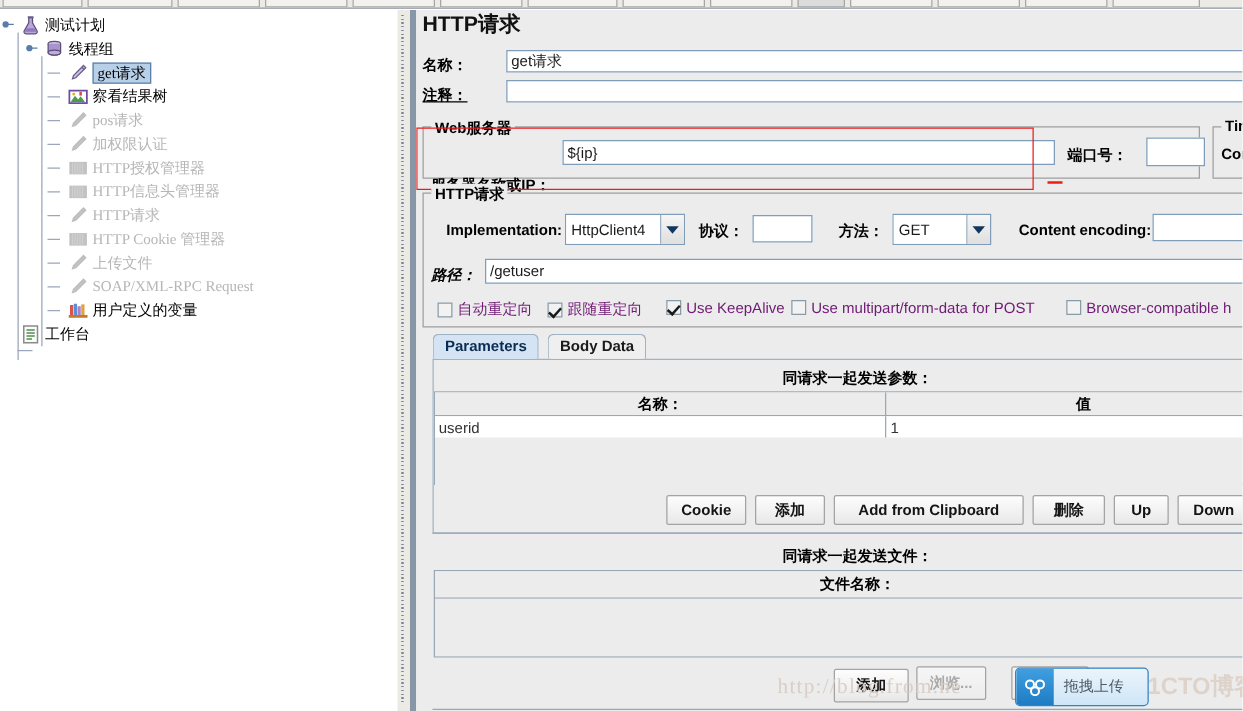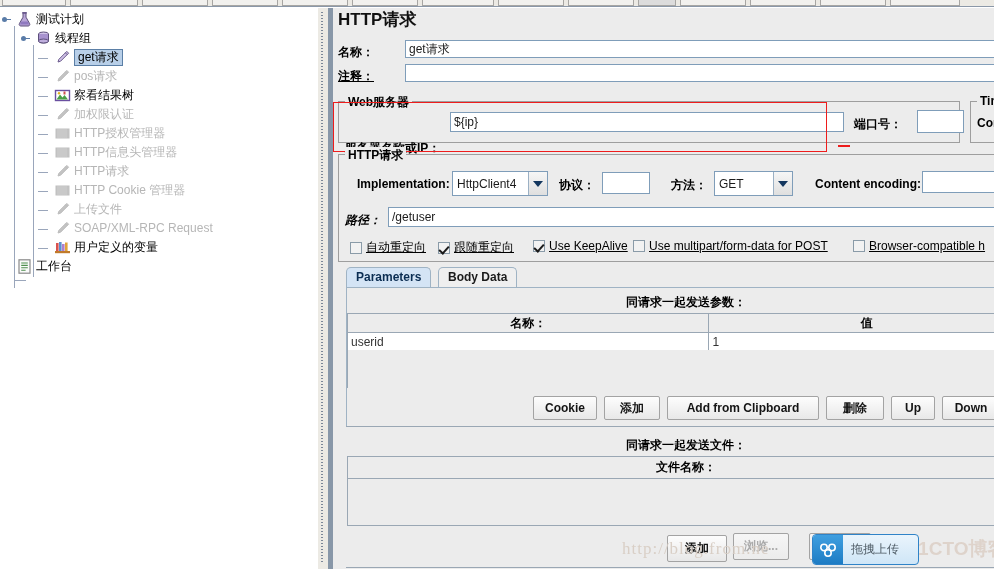--- a/index.html
+++ b/index.html
@@ -25,21 +25,21 @@
   }
 
   
   .tree-panel {
     position: absolute; left: 0; top: 8px; width: 318px; height: 561px;
     background: #ffffff; overflow: hidden;
   }
   .tree-list { position: absolute; left: 0; top: 2px; width: 318px; }
   .tnode {
     position: relative; height: 19px; line-height: 19px;
-    white-space: nowrap; padding-left: 0;
+    white-space: nowrap; padding-left: 0; font-family: Liberation Serif, serif;
   }
   .tnode .lbl {
     display: inline-block; vertical-align: middle;
     font-size: 12px; line-height: 19px;
   }
   .tnode .lbl.dim { color: #b6b6b6; }
   .tnode .lbl.sel {
     background: #b8cfe8; border: 1px solid #5b7fa6; padding: 0 3px;
     line-height: 15px; color: #000;
   }
@@ -134,21 +134,21 @@
   .cbwrap { position: absolute; display: flex; align-items: center; white-space: nowrap; }
   .cbox {
     width: 12px; height: 12px; border: 1px solid #8a9ba8; background: #f2f2f2;
     margin-right: 4px; position: relative; flex: none;
   }
   .cbox.checked::after {
     content: ""; position: absolute; left: 2px; top: 1px;
     width: 4px; height: 8px; border: solid #1a1a1a;
     border-width: 0 2px 2px 0; transform: rotate(42deg);
   }
-  .cblabel { font-size: 12px; color: #000000; text-decoration: underline; }
+  .cblabel { font-size: 12px; color: #701a75; }
   .tab {
     position: absolute; height: 20px; line-height: 19px;
     font-size: 12px; font-weight: bold; padding: 0 9px;
     border: 1px solid #9fb3c4; border-bottom: none;
     border-radius: 5px 5px 0 0;
   }
   .tab.active { background: #d4e4f5; color: #0b2d52; z-index: 3; }
   .tab.idle { background: #efefef; color: #1b1b1b; z-index: 2; }
 
   .tabpane {
@@ -261,29 +261,29 @@
           </span><span style="display:inline-block;width:35px;"></span><span class="ico"><svg width="17" height="17" viewBox="0 0 17 17">
               <ellipse cx="8.5" cy="4" rx="5" ry="2" fill="#cfc3e6" stroke="#5c4f7a"></ellipse>
               <path d="M3.5 4v7c0 1.1 2.2 2 5 2s5-.9 5-2V4" fill="#a893cf" stroke="#5c4f7a"></path>
               <ellipse cx="8.5" cy="11" rx="5" ry="2" fill="#bfaedd" stroke="#5c4f7a"></ellipse>
             </svg></span><span class="lbl">线程组</span></div>
         <div class="tnode"><span class="hline" style="left:38px; top:10px; width:10px;"></span><span style="display:inline-block;width:54px;"></span><span class="ico"><svg width="17" height="17" viewBox="0 0 17 17">
               <path d="M12.8 2.4l1.8 1.8-8 8-2.6.8.8-2.6z" fill="#cfc0e6" stroke="#6a5a8c" stroke-width="1"></path>
               <path d="M11.4 3.8l1.8 1.8" stroke="#6a5a8c" stroke-width="1"></path>
             </svg></span><span class="lbl sel">get请求</span></div>
         <div class="tnode"><span class="hline" style="left:38px; top:10px; width:10px;"></span><span style="display:inline-block;width:54px;"></span><span class="ico"><svg width="17" height="17" viewBox="0 0 17 17">
-              <path d="M12.8 2.4l1.8 1.8-8 8-2.6.8.8-2.6z" fill="#c3c3c3" stroke="#bdbdbd" stroke-width="1"></path>
-              <path d="M11.4 3.8l1.8 1.8" stroke="#bdbdbd" stroke-width="1"></path>
-            </svg></span><span class="lbl dim">pos请求</span></div>
-        <div class="tnode"><span class="hline" style="left:38px; top:10px; width:10px;"></span><span style="display:inline-block;width:54px;"></span><span class="ico"><svg width="17" height="17" viewBox="0 0 17 17">
               <rect x="1.5" y="3.5" width="14" height="10" fill="#ffffff" stroke="#6a4fa0" stroke-width="1.4"></rect>
               <path d="M2.5 12.5l3.5-5 2.5 3 2-2.5 3.5 4.5z" fill="#4a9e46"></path>
               <circle cx="5" cy="6.2" r="1.2" fill="#e0b020"></circle>
               <rect x="9.5" y="4.5" width="2" height="3" fill="#d05050"></rect>
             </svg></span><span class="lbl">察看结果树</span></div>
+        <div class="tnode"><span class="hline" style="left:38px; top:10px; width:10px;"></span><span style="display:inline-block;width:54px;"></span><span class="ico"><svg width="17" height="17" viewBox="0 0 17 17">
+              <path d="M12.8 2.4l1.8 1.8-8 8-2.6.8.8-2.6z" fill="#c3c3c3" stroke="#bdbdbd" stroke-width="1"></path>
+              <path d="M11.4 3.8l1.8 1.8" stroke="#bdbdbd" stroke-width="1"></path>
+            </svg></span><span class="lbl dim">pos请求</span></div>
         <div class="tnode"><span class="hline" style="left:38px; top:10px; width:10px;"></span><span style="display:inline-block;width:54px;"></span><span class="ico"><svg width="17" height="17" viewBox="0 0 17 17">
               <path d="M12.8 2.4l1.8 1.8-8 8-2.6.8.8-2.6z" fill="#c3c3c3" stroke="#bdbdbd" stroke-width="1"></path>
               <path d="M11.4 3.8l1.8 1.8" stroke="#bdbdbd" stroke-width="1"></path>
             </svg></span><span class="lbl dim">加权限认证</span></div>
         <div class="tnode"><span class="hline" style="left:38px; top:10px; width:10px;"></span><span style="display:inline-block;width:54px;"></span><span class="ico"><svg width="17" height="17" viewBox="0 0 17 17">
               <rect x="2" y="4" width="13" height="9" fill="#c3c3c3" stroke="#c0c0c0"></rect>
               <path d="M4 4v9M6 4v9M8 4v9M10 4v9M12 4v9" stroke="#cfcfcf" stroke-width="1"></path>
             </svg></span><span class="lbl dim">HTTP授权管理器</span></div>
         <div class="tnode"><span class="hline" style="left:38px; top:10px; width:10px;"></span><span style="display:inline-block;width:54px;"></span><span class="ico"><svg width="17" height="17" viewBox="0 0 17 17">
               <rect x="2" y="4" width="13" height="9" fill="#c3c3c3" stroke="#c0c0c0"></rect>

